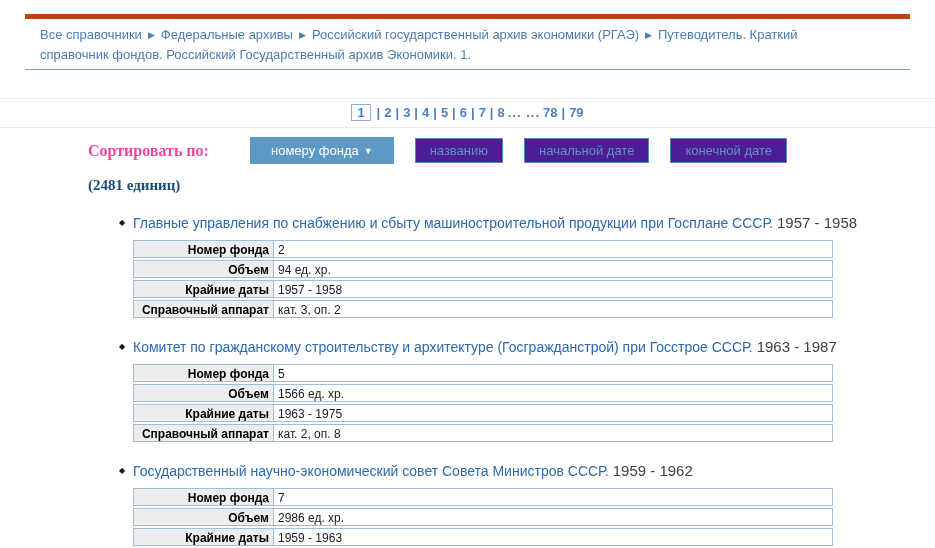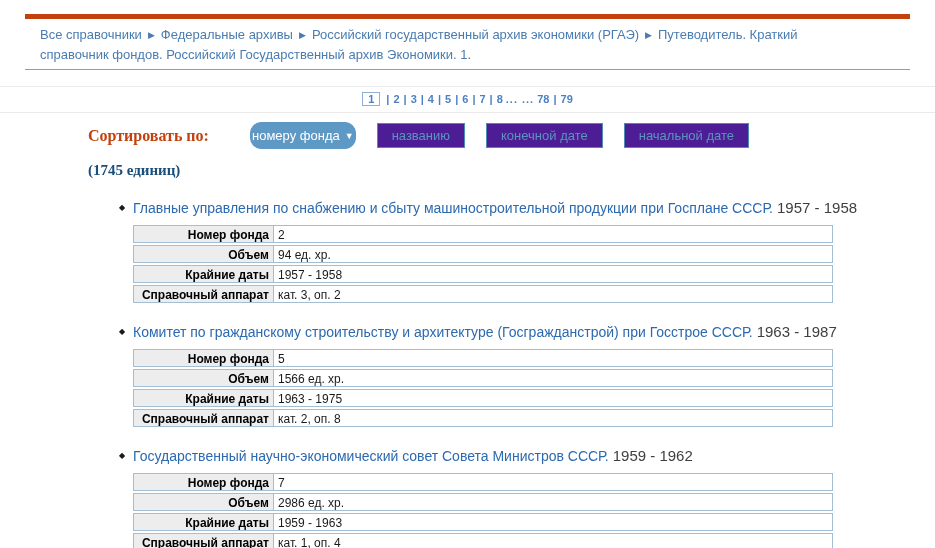--- a/index.html
+++ b/index.html
@@ -28,26 +28,26 @@
   .crumb-sep {
     display: inline-block;
     color: #4a7cb0;
     font-size: 9px;
     margin: 0 6px;
     vertical-align: 1px;
   }
 
   
   .pagination-bar {
-    margin-top: 16px;
+    margin-top: 28px;
     border-top: 1px solid #ebebeb;
     border-bottom: 1px solid #ebebeb;
     padding: 5px 0 6px 0;
     text-align: center;
-    font-size: 11px;
+    font-size: 13px;
     font-weight: bold;
     color: #4d80c0;
   }
   .page-current {
     display: inline-block;
     border: 1px solid #90afd6;
     padding: 0px 5px;
     color: #4d80c0;
     margin-right: 2px;
   }
@@ -58,42 +58,41 @@
   
   .sort-row {
     margin: 9px 0 0 88px;
     display: flex;
     align-items: center;
   }
   .sort-label {
     font-family: "Liberation Serif", serif;
     font-weight: bold;
     font-size: 16px;
-    color: #c2410c;
+    color: #ec4899;
     width: 162px;
     flex: 0 0 162px;
   }
   .sort-btn {
     display: inline-block;
     border: 1px solid #4c8cb4;
     background: #4c1d95;
     color: #5b95bd;
     font-family: "Liberation Sans", sans-serif;
     font-size: 13px;
     padding: 4px 14px;
     margin-right: 21px;
     cursor: pointer;
     white-space: nowrap;
   }
   .sort-btn.active {
     background: #5e98c4;
     border-color: #5e98c4;
     color: #ffffff;
-    padding: 5px 1px;
-    border-radius: 11px;
+    padding: 5px 20px;
   }
   .sort-btn .arrow {
     font-size: 9px;
     margin-left: 5px;
     vertical-align: 1px;
   }
   .count-line {
     margin: 13px 0 0 88px;
     font-family: "Liberation Serif", serif;
     font-weight: bold;
@@ -160,24 +159,24 @@
 </div>
 
 <div class="pagination-bar">
   <span class="page-current">1</span><span class="page-sep">|</span><a class="page-link">2</a><span class="page-sep">|</span><a class="page-link">3</a><span class="page-sep">|</span><a class="page-link">4</a><span class="page-sep">|</span><a class="page-link">5</a><span class="page-sep">|</span><a class="page-link">6</a><span class="page-sep">|</span><a class="page-link">7</a><span class="page-sep">|</span><a class="page-link">8</a><span class="page-ellipsis">... ...</span><a class="page-link">78</a><span class="page-sep">|</span><a class="page-link">79</a>
 </div>
 
 <div class="sort-row">
   <div class="sort-label">Сортировать по:</div>
   <button class="sort-btn active"><span>номеру фонда</span><span class="arrow">▼</span></button>
   <button class="sort-btn">названию</button>
+  <button class="sort-btn">начальной дате</button>
   <button class="sort-btn">конечной дате</button>
-  <button class="sort-btn">начальной дате</button>
-</div>
-<div class="count-line">(1745 единиц)</div>
+</div>
+<div class="count-line">(2481 единиц)</div>
 
 <div class="fund-list">
 
   <div class="fund-item">
     <span class="bullet">◆</span>
     <div class="fund-title-line">
       <a class="fund-title">Главные управления по снабжению и сбыту машиностроительной продукции при Госплане СССР.</a><span class="fund-years">1957 - 1958</span>
     </div>
     <div class="fund-table">
       <div class="frow">

